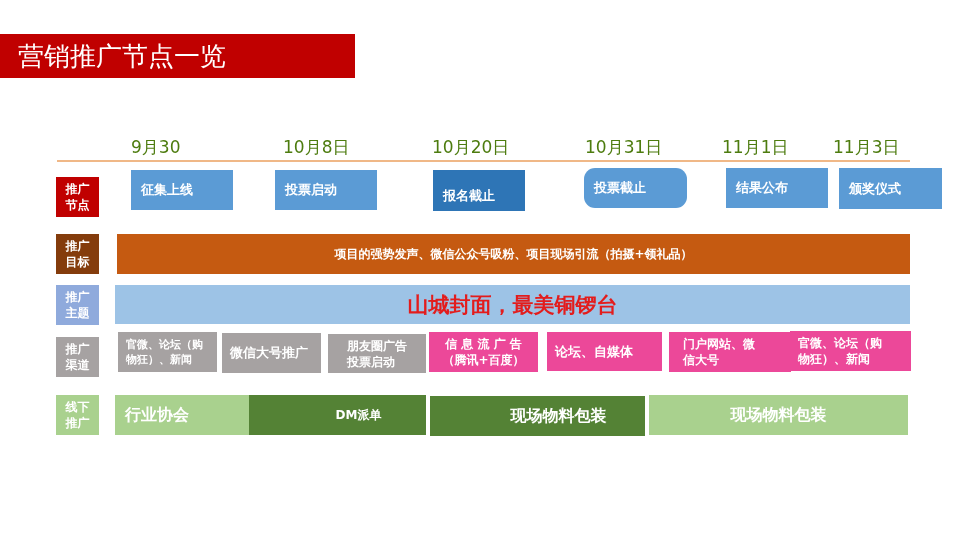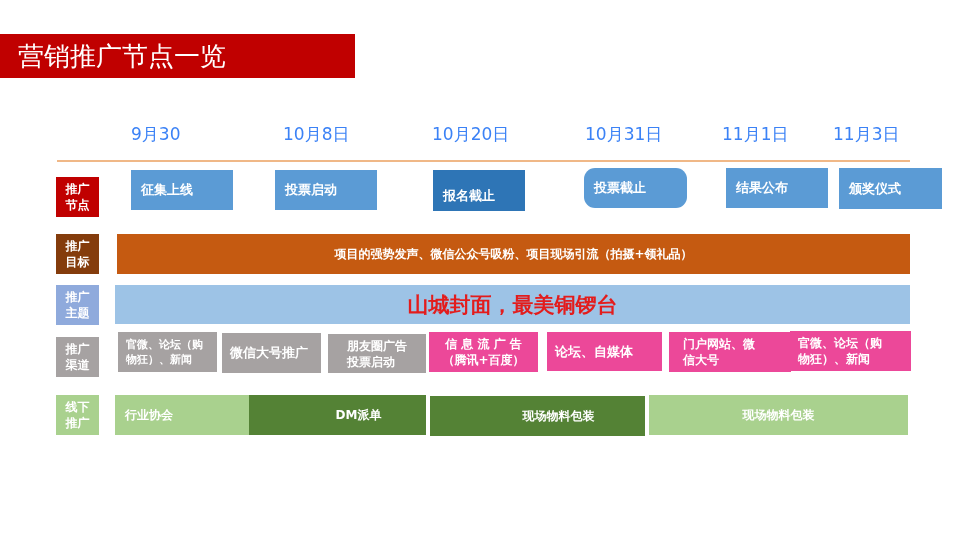--- a/index.html
+++ b/index.html
@@ -1,34 +1,34 @@
 <!DOCTYPE html>
 <html><head>
 <meta charset="utf-8">
 <style>
   html, body { margin:0; padding:0; }
   body { width:960px; height:540px; position:relative; background:#ffffff; overflow:hidden;
          font-family: "DejaVu Sans", "Liberation Sans", sans-serif; }
   .abs { position:absolute; box-sizing:border-box; }
   .title-bar { left:0; top:34px; width:355px; height:44px; background:#c00000; }
   .title-text { left:18px; top:34px; height:44px; line-height:44px; color:#fff; font-size:26px; letter-spacing:0px; }
-  .date { top:123px; font-size:17px; color:#3b82f6; }
+  .date { top:136px; font-size:17px; color:#4d7c0f; }
   .timeline { left:57px; top:160px; width:853px; height:2px; background:#f0b887; }
   .label { left:56px; width:43px; color:#fff; font-size:12px; font-weight:bold; line-height:16px;
            display:flex; align-items:center; justify-content:center; text-align:center; }
   .box { color:#fff; font-size:13px; font-weight:bold; display:flex; align-items:center; }
   .node { background:#5b9bd5; padding-left:10px; font-size:13px;font-family:Liberation Mono, monospace; }
   .node.dark { background:#2e75b6; }
   .goal { left:117px; top:234px; width:793px; height:40px; background:#c55a11; justify-content:center; font-size:12px; }
   .theme { left:115px; top:285px; width:795px; height:39px; background:#9dc3e6; justify-content:center;
            color:#e31c1c; font-size:21px; font-family:"DejaVu Serif","Liberation Serif",serif; }
   .ch { font-size:12px; line-height:16px; padding:0 8px; font-weight:bold; }
   .ch.light { background:#a6a2a2; }
   .ch.dark { background:#ec4899; }
-  .off { font-size:12px; }
+  .off { font-size:16px; }
   .off.light { background:#a9d18e; }
   .off.dark { background:#548235;padding-left:42px; }
 </style>
 </head>
 <body>
 
 <div class="abs title-bar"></div>
 <div class="abs title-text">营销推广节点一览</div>
 
 <div class="abs date" style="left:131px;">9月30</div>

